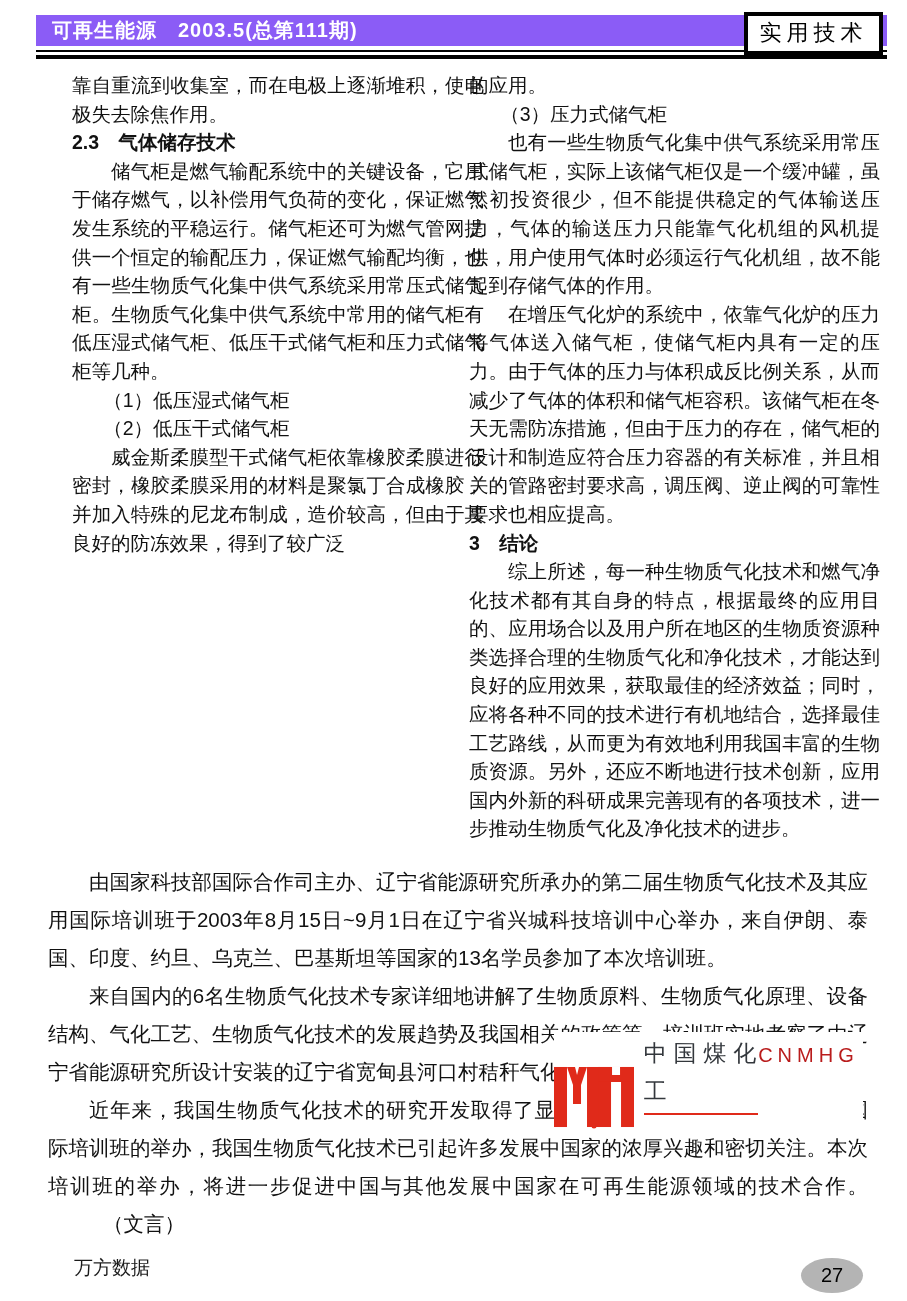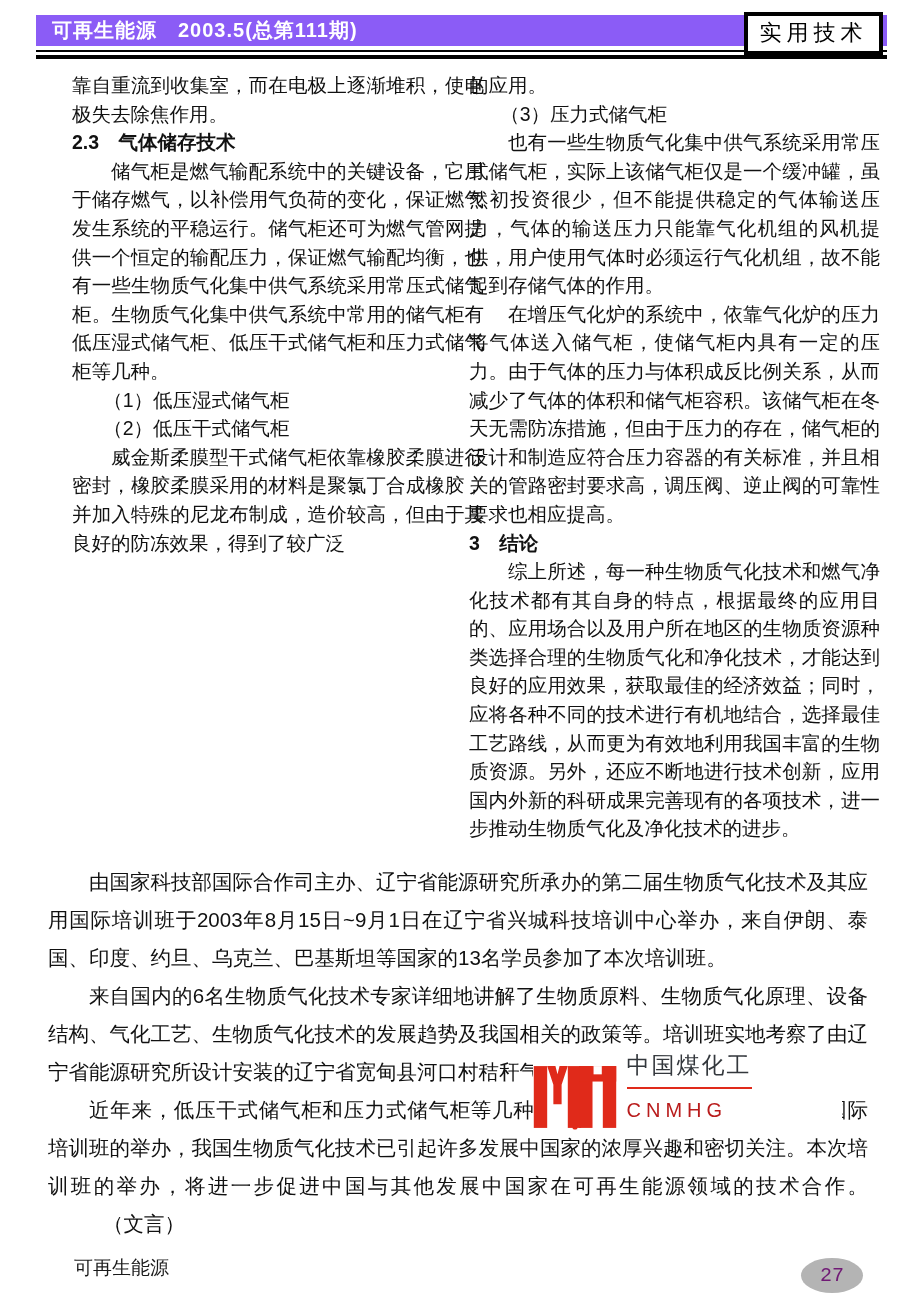--- a/index.html
+++ b/index.html
@@ -41,32 +41,32 @@
   }
   .news p { margin:0; font-size:20.5px; line-height:38px; text-indent:2em; text-align:justify; }
   .byline { margin-left:55px; }
   
   .logo-anchor { display:inline-block; width:185px; height:1px; position:relative; }
   .cnmhg-logo {
     position:absolute; left:-2px; bottom:-14px; width:305px;
     display:flex; align-items:flex-end; gap:10px; background:#fff;
     text-indent:0; z-index:2; padding:2px 4px 0 0;
   }
-  .logo-text { display:inline-flex; flex-direction:column; margin-bottom:2px; }
+  .logo-text { display:inline-flex; flex-direction:row; margin-bottom:16px; }
   .logo-cn {
     font-size:23px; letter-spacing:2px; color:#33373c;
     border-bottom:2px solid #e02a1a; padding-bottom:3px;
   }
   .logo-en { font-size:20px; letter-spacing:5px; color:#b91c1c; margin-top:2px; }
   
   .watermark { position:absolute; left:74px; top:1255px; font-size:19px; color:#1a1a1a; }
   .page-number-badge {
     position:absolute; left:801px; top:1258px; width:62px; height:35px;
     background:#b4b4b4; border-radius:50%; text-align:center; line-height:35px;
-    font-size:20px; color:#701a75; font-family:Liberation Mono, monospace;
+    font-size:20px; color:#000000; font-family:Liberation Sans, sans-serif;
   }
 </style>
 </head>
 <body>
 
 <div class="journal-banner">
   <span>可再生能源　2003.5(总第111期)</span>
 </div>
 <div class="header-rule-thin"></div>
 <div class="header-rule-thick"></div>
@@ -88,34 +88,34 @@
   <p class="sub-h">（3）压力式储气柜</p>
   <p class="body-p">也有一些生物质气化集中供气系统采用常压式储气柜，实际上该储气柜仅是一个缓冲罐，虽然初投资很少，但不能提供稳定的气体输送压力，气体的输送压力只能靠气化机组的风机提供，用户使用气体时必须运行气化机组，故不能起到存储气体的作用。</p>
   <p class="body-p">在增压气化炉的系统中，依靠气化炉的压力将气体送入储气柜，使储气柜内具有一定的压力。由于气体的压力与体积成反比例关系，从而减少了气体的体积和储气柜容积。该储气柜在冬天无需防冻措施，但由于压力的存在，储气柜的设计和制造应符合压力容器的有关标准，并且相关的管路密封要求高，调压阀、逆止阀的可靠性要求也相应提高。</p>
   <p class="sec-h">3　结论</p>
   <p class="body-p">综上所述，每一种生物质气化技术和燃气净化技术都有其自身的特点，根据最终的应用目的、应用场合以及用户所在地区的生物质资源种类选择合理的生物质气化和净化技术，才能达到良好的应用效果，获取最佳的经济效益；同时，应将各种不同的技术进行有机地结合，选择最佳工艺路线，从而更为有效地利用我国丰富的生物质资源。另外，还应不断地进行技术创新，应用国内外新的科研成果完善现有的各项技术，进一步推动生物质气化及净化技术的进步。</p>
 </div>
 
 <div class="news">
   <p>由国家科技部国际合作司主办、辽宁省能源研究所承办的第二届生物质气化技术及其应用国际培训班于2003年8月15日~9月1日在辽宁省兴城科技培训中心举办，来自伊朗、泰国、印度、约旦、乌克兰、巴基斯坦等国家的13名学员参加了本次培训班。</p>
   <p>来自国内的6名生物质气化技术专家详细地讲解了生物质原料、生物质气化原理、设备结构、气化工艺、生物质气化技术的发展趋势及我国相关的政策等。培训班实地考察了由辽宁省能源研究所设计安装的辽宁省宽甸县河口村秸秆气化站。</p>
-  <p><span>近年来，低压干式储气柜和压力式储气柜等几种</span><span class="logo-anchor"><span class="cnmhg-logo">
+  <p><span>近年来，我国生物质气化技术的研究开发取得了显</span><span class="logo-anchor"><span class="cnmhg-logo">
           <svg width="84" height="68" viewBox="0 0 80 66">
             <g fill="#e02a1a">
               <rect x="0" y="3" width="13" height="60"></rect>
               <rect x="33" y="3" width="13" height="60"></rect>
               <polygon points="13,3 21,3 23,11 25,3 33,3 27,21 27,40 19,40 19,21"></polygon>
               <rect x="44" y="3" width="13" height="60"></rect>
               <rect x="67" y="3" width="13" height="60"></rect>
               <rect x="44" y="3" width="36" height="15"></rect>
               <circle cx="40" cy="62" r="2.5"></circle>
             </g>
             <rect x="58" y="3" width="8" height="8" fill="#ffffff"></rect>
           </svg>
           <span class="logo-text">
             <span class="logo-cn">中国煤化工</span>
             <span class="logo-en">CNMHG</span>
           </span>
         </span></span><span>质气化技术国际培训班的举办，我国生物质气化技术已引起许多发展中国家的浓厚兴趣和密切关注。本次培训班的举办，将进一步促进中国与其他发展中国家在可再生能源领域的技术合作。</span><span class="byline">（文言）</span></p>
 </div>
 
-<div class="watermark">可再生能源</div>
+<div class="watermark">万方数据</div>
 <div class="page-number-badge">27</div>
 
 </body></html>

